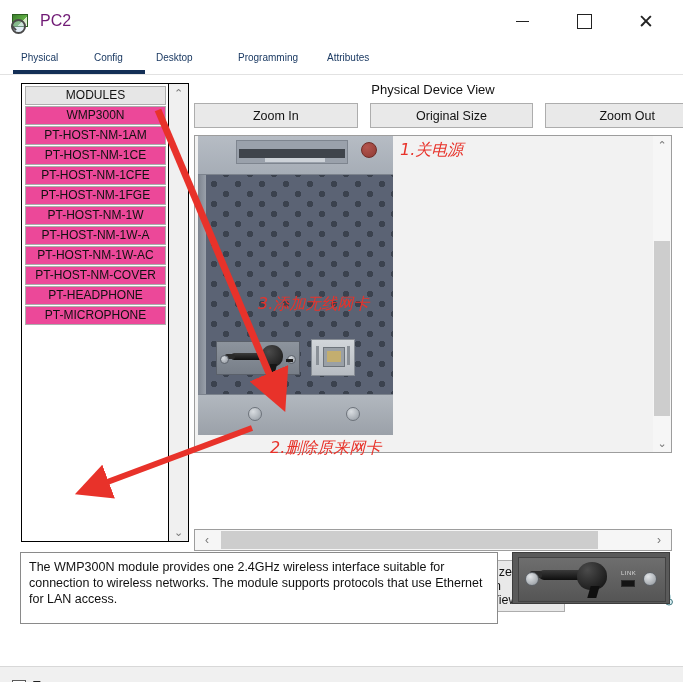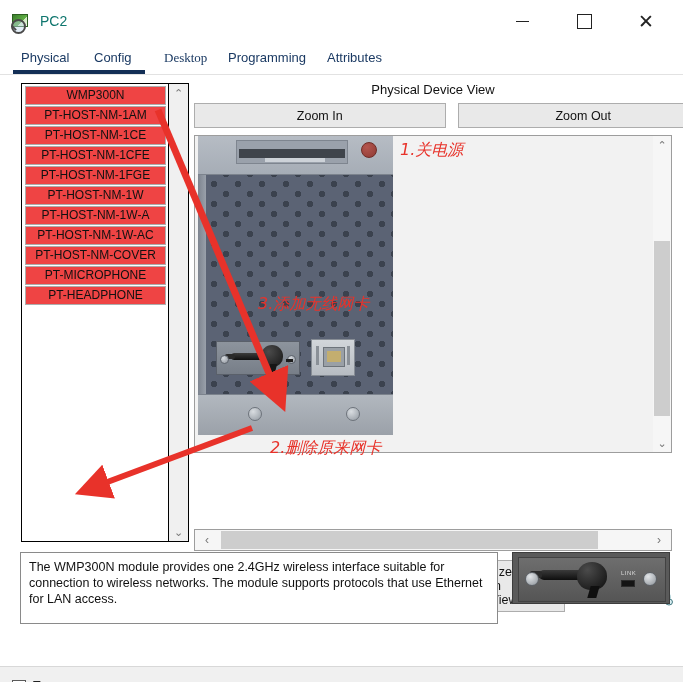--- a/index.html
+++ b/index.html
@@ -45,22 +45,22 @@
     background: rgba(190,215,235,0.45);
   }
   #app-icon .handle {
     position: absolute; left: 1px; top: 16px;
     width: 6px; height: 2px;
     background: #4a4a4a;
     transform: rotate(45deg);
   }
   #win-title {
     margin-left: 10px;
-    font-size: 14px;
-    color: #0f766e;
+    font-size: 16px;
+    color: #701a75;
   }
   .winbtn {
     position: absolute;
     top: 0;
     width: 46px; height: 42px;
     display: flex;
     align-items: center;
     justify-content: center;
     font-size: 15px;
     color: #222;
@@ -78,21 +78,21 @@
     position: absolute;
     left: 0; top: 42px;
     width: 683px; height: 32px;
     background: #ffffff;
   }
   .tab {
     position: absolute;
     top: 0;
     height: 32px;
     line-height: 32px;
-    font-size: 13px;
+    font-size: 10px;
     color: #1b3a63;
     white-space: nowrap;
   }
   #tab-underline {
     position: absolute;
     left: 13px; top: 28px;
     width: 132px; height: 4px;
     background: #132f56;
   }
   #content-top-border {
@@ -125,21 +125,21 @@
     height: 100%;
     background: #ffffff;
     box-sizing: border-box;
     overflow: hidden;
     padding: 1px 0 0 0;
   }
   .module-item {
     height: 19px;
     margin: 1px 2px 1px 3px;
     border: 1px solid #adadad;
-    background: #ef4444;
+    background: #ec4899;
     text-align: center;
     font-size: 12px;
     line-height: 17px;
     color: #111;
     box-sizing: border-box;
     white-space: nowrap;
     overflow: hidden;
   }
   .module-item.header {
     background: #e6e6e6;
@@ -550,52 +550,54 @@
 <div class="winbtn" id="btn-max">
     <span class="glyph"></span>
   </div>
 <div class="winbtn" id="btn-close">
     <span class="glyph">✕</span>
   </div>
 
 <div id="tabstrip">
   <div class="tab" style="left:21px;">Physical</div>
   <div class="tab" style="left:94px;">Config</div>
-  <div class="tab" style="left:164px;font-family:Liberation Serif, serif;">Desktop</div>
-  <div class="tab" style="left:228px;text-align:center;">Programming</div>
+  <div class="tab" style="left:156px;">Desktop</div>
+  <div class="tab" style="left:238px;text-align:center;">Programming</div>
   <div class="tab" style="left:327px;">Attributes</div>
   <div id="tab-underline"></div>
 </div>
 <div id="content-top-border"></div>
 
 <div id="main">
 
   <div id="modules-panel">
     <div id="modules-list">
+      <div class="module-item header">MODULES</div>
       <div class="module-item">WMP300N</div>
       <div class="module-item">PT-HOST-NM-1AM</div>
       <div class="module-item">PT-HOST-NM-1CE</div>
       <div class="module-item">PT-HOST-NM-1CFE</div>
       <div class="module-item">PT-HOST-NM-1FGE</div>
       <div class="module-item">PT-HOST-NM-1W</div>
       <div class="module-item">PT-HOST-NM-1W-A</div>
       <div class="module-item">PT-HOST-NM-1W-AC</div>
       <div class="module-item">PT-HOST-NM-COVER</div>
+      <div class="module-item">PT-HEADPHONE</div>
       <div class="module-item">PT-MICROPHONE</div>
-      <div class="module-item">PT-HEADPHONE</div>
     </div>
     <div id="modules-scroll">
       <div class="sb-arrow sb-up">⌃</div>
       <div class="sb-arrow sb-down">⌄</div>
     </div>
   </div>
 
   <div id="device-title">Physical Device View</div>
   <div id="zoom-row">
     <div class="zoom-btn">Zoom In</div>
+    <div class="zoom-btn">Original Size</div>
     <div class="zoom-btn">Zoom Out</div>
   </div>
 
   <div id="viewport-frame">
     <div id="viewport-canvas">
       <div id="chassis">
         <div class="side-left"></div>
         <div class="vent">
             <div class="holes"></div>
           </div>

